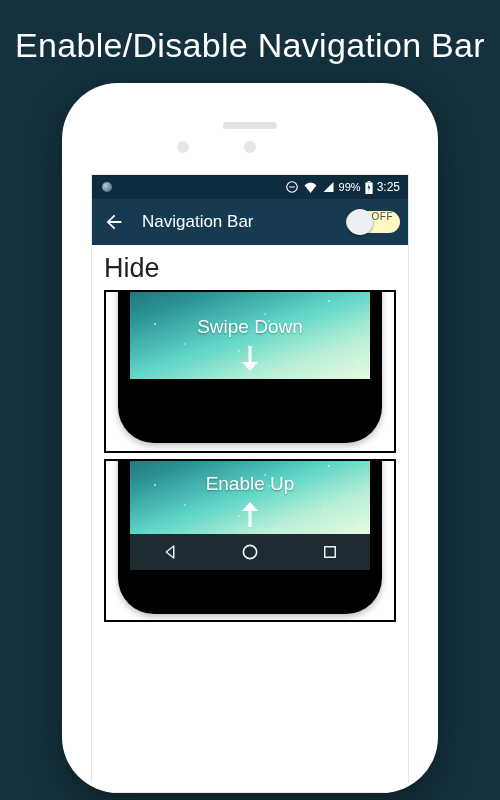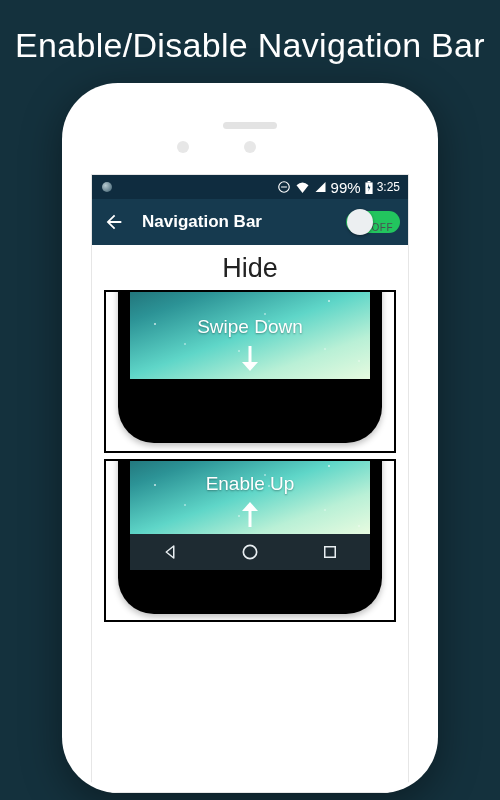--- a/index.html
+++ b/index.html
@@ -10,26 +10,26 @@
 .phone-top{height:78px;position:relative}
 .speaker{position:absolute;left:50%;top:26px;transform:translateX(-50%);width:54px;height:7px;background:#e3e3e3;border-radius:4px}
 .camera{position:absolute;left:50%;top:45px;transform:translateX(-73px);width:12px;height:12px;background:#e7e7e7;border-radius:50%}
 .home-sensor{position:absolute;left:50%;top:45px;transform:translateX(-50%);width:12px;height:12px;background:#e7e7e7;border-radius:50%}
 .screen{position:absolute;left:16px;right:16px;top:78px;bottom:0;background:#fff;border:1px solid #e6e6e6}
 .status-bar{height:24px;background:#0f2c3f;display:flex;align-items:center;justify-content:flex-end;padding:0 8px;gap:4px;color:#fff;font-size:12px}
 .status-bar .dot{width:10px;height:10px;border-radius:50%;background:radial-gradient(circle at 35% 35%,#b6c9d0,#3a5b6b);margin-right:auto;margin-left:2px}
 .status-bar svg{display:block}
 .app-bar{height:46px;background:#163a4f;display:flex;align-items:center;color:#fff;padding:0 8px;gap:10px}
 .app-bar .back{width:28px;height:28px;display:flex;align-items:center;justify-content:center}
-.app-bar .title{font-size:17px;font-weight:700;flex:0 0 auto;margin-left:4px}
+.app-bar .title{font-size:17px;font-weight:400;flex:0 0 auto;margin-left:4px}
 .app-bar .spacer{flex:1}
-.toggle{width:54px;height:22px;background:#22c55e;border-radius:12px;position:relative;display:flex;align-items:flex-end;justify-content:flex-end;padding-right:7px;color:#4a4f52;font-size:10px;letter-spacing:.5px}
+.toggle{width:54px;height:22px;background:#fef9c3;border-radius:12px;position:relative;display:flex;align-items:flex-start;justify-content:flex-end;padding-right:7px;color:#4a4f52;font-size:10px;letter-spacing:.5px}
 .toggle .knob{position:absolute;left:1px;top:-2px;width:26px;height:26px;background:#eceff1;border-radius:50%;box-shadow:0 1px 3px rgba(0,0,0,.4)}
 .content{padding:4px 12px 0;background:#fff}
-.section-label{text-align:center;font-size:27px;font-weight:400;color:#222;padding:4px 0 6px}
+.section-label{text-align:left;font-size:27px;font-weight:400;color:#222;padding:4px 0 6px}
 .card{border:2px solid #000;height:163px;position:relative;overflow:hidden;background:#fff;margin-bottom:6px}
 .device-shell{position:absolute;left:12px;right:12px;top:-28px;bottom:6px;background:#000;border-radius:0 0 36px 36px;box-shadow:0 3px 6px rgba(0,0,0,.25)}
 .device-screen{position:absolute;left:12px;right:12px;top:0;bottom:44px;overflow:hidden;background:linear-gradient(160deg,#185a63 0%,#2c9396 28%,#5fd6c8 55%,#b9f0d6 78%,#e8fbe0 100%)}
 .stars::before,.stars::after{content:"";position:absolute;background:rgba(255,255,255,.75);border-radius:50%}
 .stars::before{width:2px;height:2px;left:20%;top:22%;box-shadow:40px -8px 0 rgba(255,255,255,.6),90px 30px 0 rgba(255,255,255,.5),150px 10px 0 rgba(255,255,255,.7),200px 40px 0 rgba(255,255,255,.5),60px 60px 0 rgba(255,255,255,.5),180px 70px 0 rgba(255,255,255,.4)}
 .stars::after{width:2px;height:2px;left:10%;top:50%;box-shadow:30px 20px 0 rgba(255,255,255,.5),110px -10px 0 rgba(255,255,255,.5),170px 25px 0 rgba(255,255,255,.4)}
 .swipe-text{position:absolute;width:100%;text-align:center;color:#fff;font-size:19px;font-weight:400;text-shadow:0 1px 2px rgba(0,0,0,.35)}
 .hide .swipe-text{top:52px}
 .show .swipe-text{top:40px}
 .arrow{position:absolute;left:50%;transform:translateX(-50%);color:#fff}
@@ -67,21 +67,21 @@
       <span>
         <svg width="15" height="12" viewBox="0 0 24 20">
               <path d="M12 20 L2 7 Q12 -2 22 7 Z" fill="#fff"></path>
             </svg>
       </span>
       <span>
         <svg width="13" height="12" viewBox="0 0 24 24">
               <path d="M2 22 L22 22 L22 2 Z" fill="#fff"></path>
             </svg>
       </span>
-      <span style="font-size:15px">99%</span>
+      <span style="font-size:11px">99%</span>
       <span>
         <svg width="8" height="13" viewBox="0 0 10 18">
               <rect x="0" y="2" width="10" height="16" fill="#fff"></rect>
               <rect x="3" y="0" width="4" height="2" fill="#fff"></rect>
               <path d="M5 4 L3 10 L5 10 L4 15 L7 8 L5 8 Z" fill="#163a4f"></path>
             </svg>
       </span>
       <span style="font-size:12px">3:25</span>
     </div>
 

